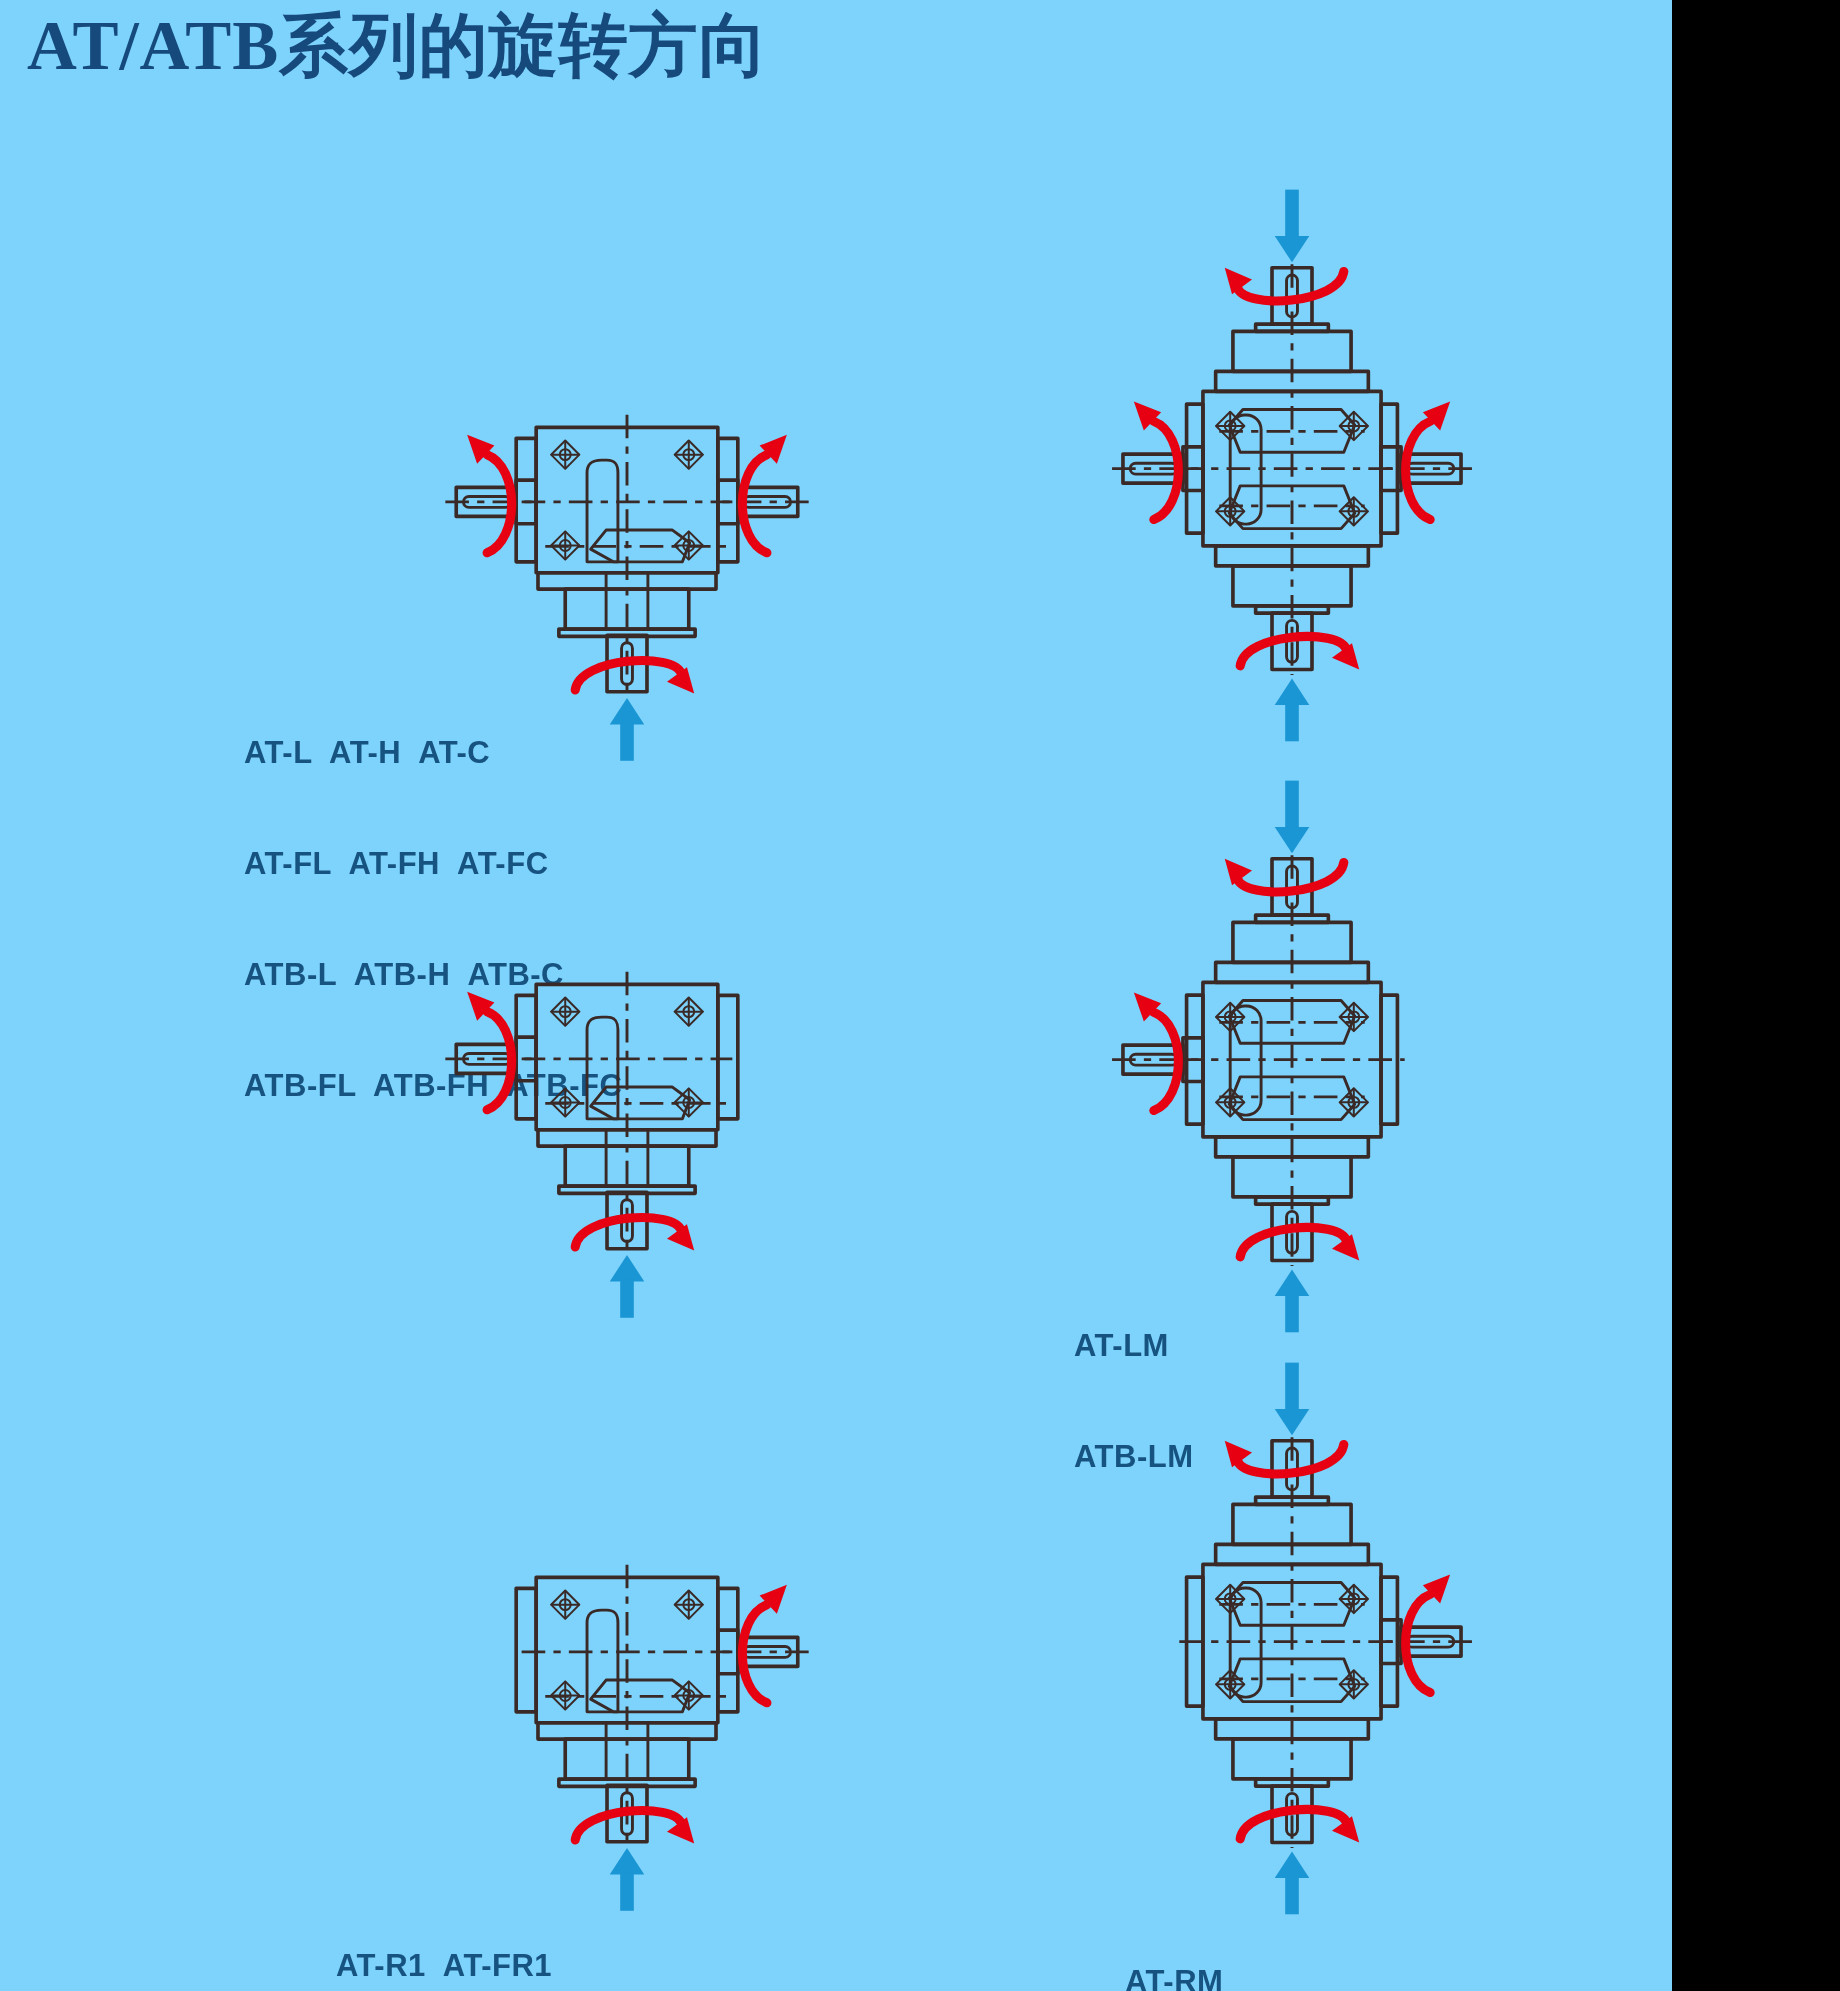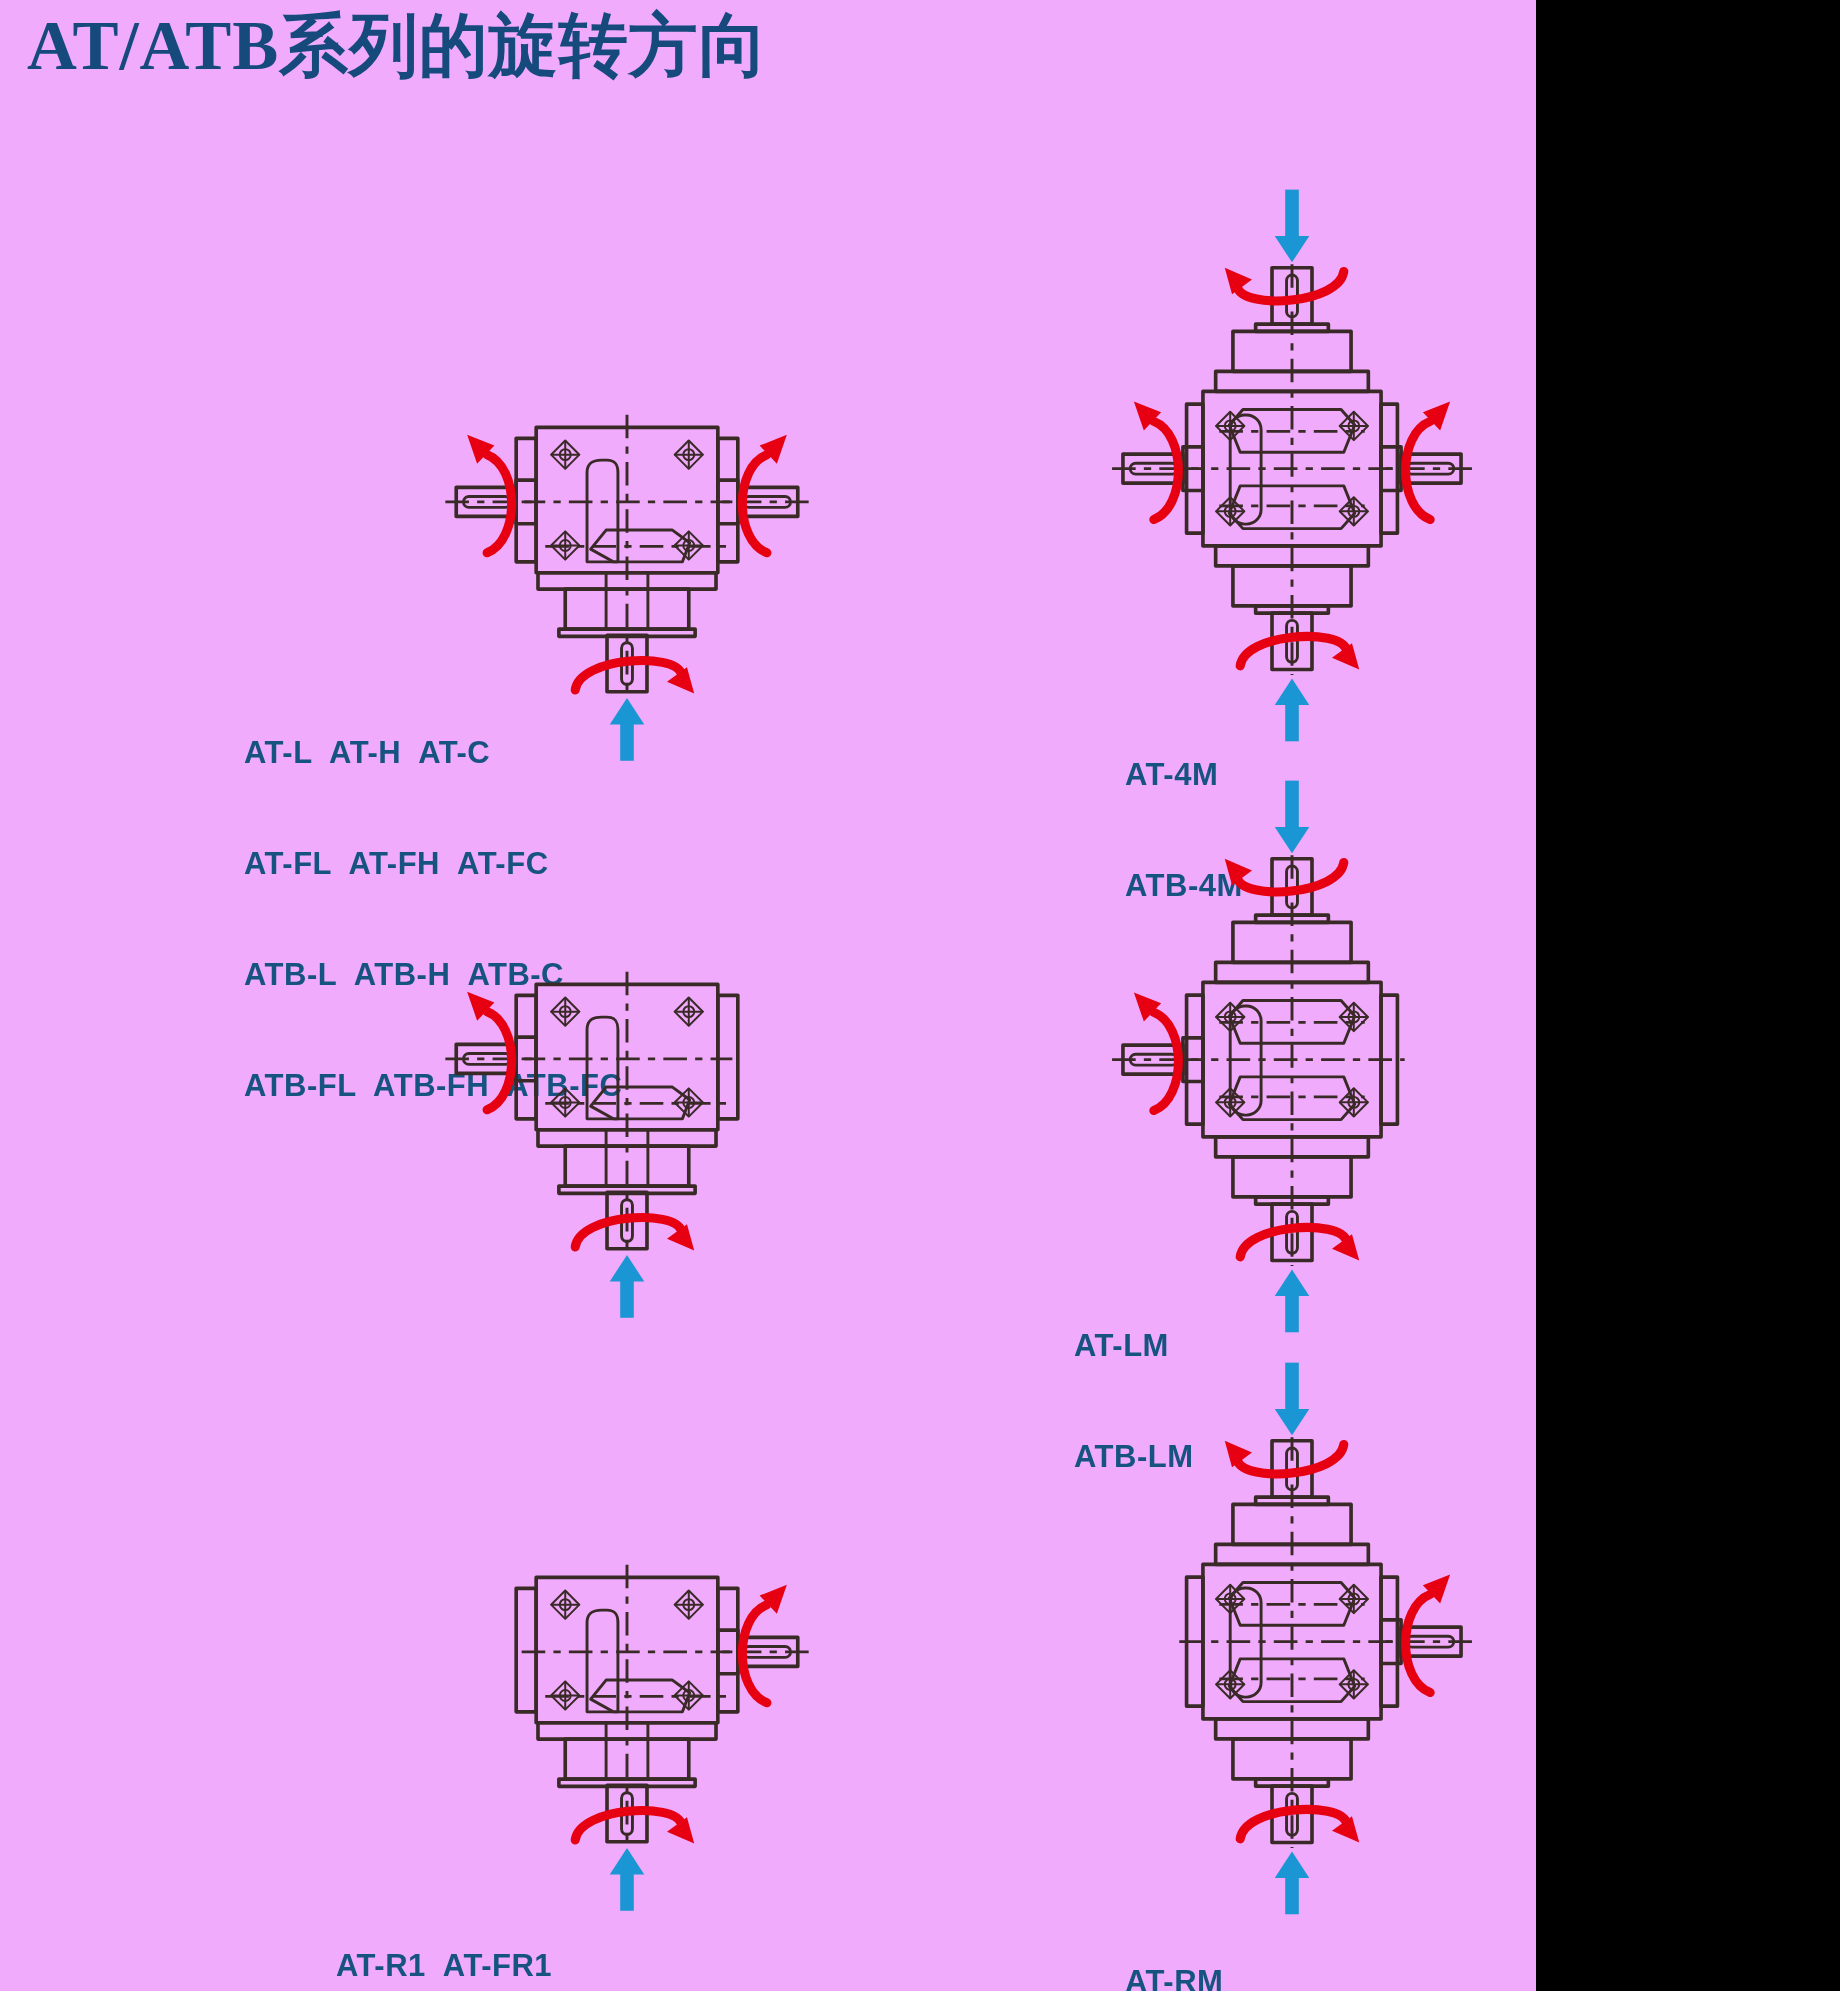--- a/index.html
+++ b/index.html
@@ -1,16 +1,16 @@
 <!DOCTYPE html>
 <html style="font-size:14.5px"><head>
 <meta charset="utf-8">
 <style>
   html,body{margin:0;padding:0;background:#000;}
-  .page{position:relative;width:1536px;height:1991px;background:#f0abfc;overflow:hidden;
+  .page{position:relative;width:1672px;height:1991px;background:#7dd3fc;overflow:hidden;
         font-family:"Liberation Sans", sans-serif;}
   .title{position:absolute;left:27px;top:0px;
          font-family:"Liberation Serif", serif;font-weight:bold;font-size:69px;
          color:#164a7d;letter-spacing:0.9px;white-space:pre;}
   .diagram{position:absolute;}
   .labels{position:absolute;color:#175380;font-weight:bold;font-size:31px;
           line-height:37px;white-space:pre;letter-spacing:0.5px;}
   .labels div{white-space:pre;}
   
   .oln{fill:none;stroke:#3a2a27;stroke-width:4;stroke-linejoin:round;stroke-linecap:round;}
@@ -142,24 +142,20 @@
       <use href="#hshaft" transform="translate(122,311)"></use>
       <use href="#hshaft" transform="translate(318,311) scale(-1,1)"></use>
       <use href="#rot-side" transform="translate(74,311)"></use>
       <use href="#rot-side" transform="translate(366,311) scale(-1,1)"></use>
       <use href="#rot-h" transform="translate(220,120) scale(-1,-1)"></use>
       <use href="#rot-h" transform="translate(220,502)"></use>
       <use href="#arrow-down" transform="translate(220,84)"></use>
       <use href="#arrow-up" transform="translate(220,542)"></use>
     </svg>
   </section>
-  <div class="labels" style="left:1125px;top:682px;">
-    <div>AT-4M</div>
-    <div>ATB-4M</div>
-  </div>
 
   <section class="diagram" style="left:427px;top:939px;width:400px;height:436px;">
     <svg viewBox="0 0 440 480" width="400" height="436">
       <use href="#side-body"></use>
       <use href="#hshaft" transform="translate(120,132)"></use>
       <use href="#rot-side" transform="translate(72,132)"></use>
       <use href="#rot-h" transform="translate(220,313)"></use>
       <use href="#arrow-up" transform="translate(220,348)"></use>
     </svg>
   </section>

